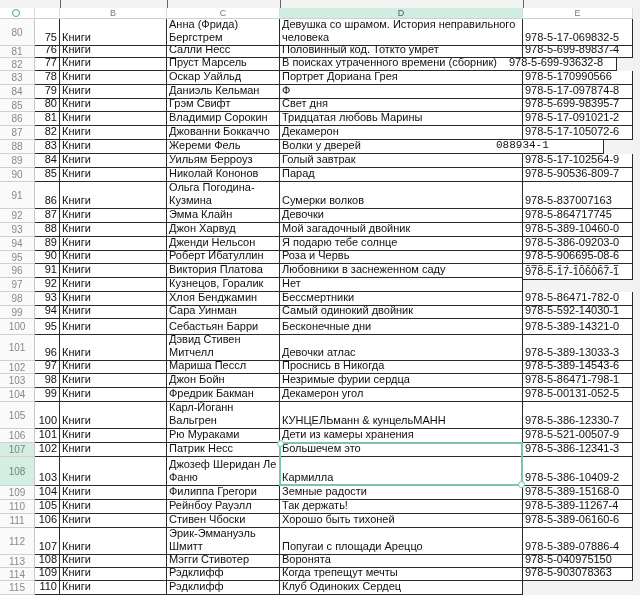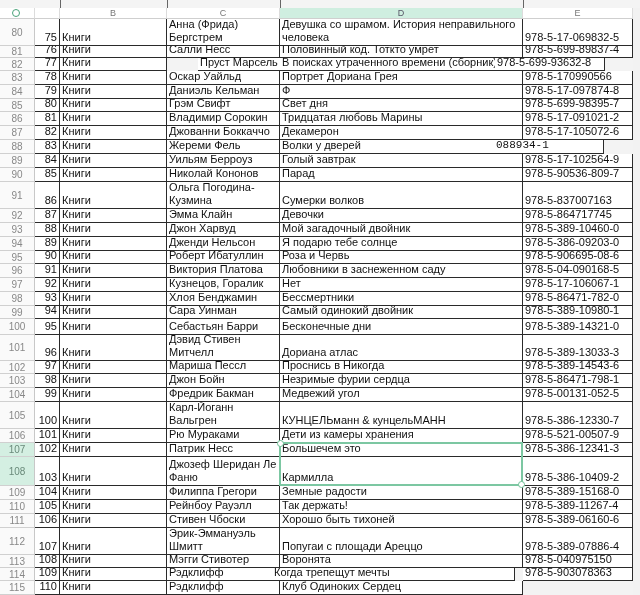--- a/index.html
+++ b/index.html
@@ -74,27 +74,27 @@
       <div class="cell" style="left: 523px; width: 110px; top: 38px; height: 12px;">
         <span>978-5-699-89837-4</span>
       </div>
       <div class="rowhdr" style="top: 50px; height: 13px;">82</div>
       <div class="cell num" style="left: 35px; width: 25px; top: 50px; height: 13px;">
         <span>77</span>
       </div>
       <div class="cell" style="left: 60px; width: 107px; top: 50px; height: 13px;">
         <span>Книги</span>
       </div>
-      <div class="cell" style="left: 167px; width: 113px; top: 50px; height: 13px; margin-left: 31px;">
+      <div class="cell" style="left: 167px; width: 113px; top: 50px; height: 13px;">
         <span>Пруст Марсель</span>
       </div>
       <div class="cell" style="left: 280px; width: 243px; top: 50px; height: 13px; text-align: center;">
         <span>В поисках утраченного времени (сборник)</span>
       </div>
-      <div class="cell" style="left: 495px; width: 110px; top: 50px; height: 13px;">
+      <div class="cell" style="left: 507px; width: 110px; top: 50px; height: 13px;">
         <span>978-5-699-93632-8</span>
       </div>
       <div class="rowhdr" style="top: 63px; height: 14px;">83</div>
       <div class="cell num" style="left: 35px; width: 25px; top: 63px; height: 14px;">
         <span>78</span>
       </div>
       <div class="cell" style="left: 60px; width: 107px; top: 63px; height: 14px;">
         <span>Книги</span>
       </div>
       <div class="cell" style="left: 167px; width: 113px; top: 63px; height: 14px;">
@@ -320,21 +320,21 @@
       </div>
       <div class="cell" style="left: 60px; width: 107px; top: 270px; height: 14px;">
         <span>Книги</span>
       </div>
       <div class="cell" style="left: 167px; width: 113px; top: 270px; height: 14px;">
         <span>Кузнецов, Горалик</span>
       </div>
       <div class="cell" style="left: 280px; width: 243px; top: 270px; height: 14px;">
         <span>Нет</span>
       </div>
-      <div class="cell" style="left: 523px; width: 110px; top: 270px; height: 14px;">
+      <div class="cell" style="left: 523px; width: 110px; top: 258px; height: 14px;">
         <span>978-5-17-106067-1</span>
       </div>
       <div class="rowhdr" style="top: 284px; height: 14px;">98</div>
       <div class="cell num" style="left: 35px; width: 25px; top: 284px; height: 14px;">
         <span>93</span>
       </div>
       <div class="cell" style="left: 60px; width: 107px; top: 284px; height: 14px;">
         <span>Книги</span>
       </div>
       <div class="cell" style="left: 167px; width: 113px; top: 284px; height: 14px;">
@@ -353,21 +353,21 @@
       <div class="cell" style="left: 60px; width: 107px; top: 298px; height: 13px;">
         <span>Книги</span>
       </div>
       <div class="cell" style="left: 167px; width: 113px; top: 298px; height: 13px;">
         <span>Сара Уинман</span>
       </div>
       <div class="cell" style="left: 280px; width: 243px; top: 298px; height: 13px;">
         <span>Самый одинокий двойник</span>
       </div>
       <div class="cell" style="left: 523px; width: 110px; top: 298px; height: 13px;">
-        <span>978-5-389-10980-1</span>
+        <span>978-5-592-14030-1</span>
       </div>
       <div class="rowhdr" style="top: 311px; height: 16px;">100</div>
       <div class="cell num" style="left: 35px; width: 25px; top: 311px; height: 16px;">
         <span>95</span>
       </div>
       <div class="cell" style="left: 60px; width: 107px; top: 311px; height: 16px;">
         <span>Книги</span>
       </div>
       <div class="cell" style="left: 167px; width: 113px; top: 311px; height: 16px;">
         <span>Себастьян Барри</span>
@@ -382,21 +382,21 @@
       <div class="cell num" style="left: 35px; width: 25px; top: 327px; height: 26px;">
         <span>96</span>
       </div>
       <div class="cell" style="left: 60px; width: 107px; top: 327px; height: 26px;">
         <span>Книги</span>
       </div>
       <div class="cell" style="left: 167px; width: 113px; top: 327px; height: 26px;">
         <span>Дэвид Стивен Митчелл</span>
       </div>
       <div class="cell" style="left: 280px; width: 243px; top: 327px; height: 26px;">
-        <span>Дориана атлас</span>
+        <span>Девочки атлас</span>
       </div>
       <div class="cell" style="left: 523px; width: 110px; top: 327px; height: 26px;">
         <span>978-5-389-13033-3</span>
       </div>
       <div class="rowhdr" style="top: 353px; height: 13px;">102</div>
       <div class="cell num" style="left: 35px; width: 25px; top: 353px; height: 13px;">
         <span>97</span>
       </div>
       <div class="cell" style="left: 60px; width: 107px; top: 353px; height: 13px;">
         <span>Книги</span>
@@ -430,21 +430,21 @@
       <div class="cell num" style="left: 35px; width: 25px; top: 380px; height: 14px;">
         <span>99</span>
       </div>
       <div class="cell" style="left: 60px; width: 107px; top: 380px; height: 14px;">
         <span>Книги</span>
       </div>
       <div class="cell" style="left: 167px; width: 113px; top: 380px; height: 14px;">
         <span>Фредрик Бакман</span>
       </div>
       <div class="cell" style="left: 280px; width: 243px; top: 380px; height: 14px;">
-        <span>Медвежий угол</span>
+        <span>Декамерон угол</span>
       </div>
       <div class="cell" style="left: 523px; width: 110px; top: 380px; height: 14px;">
         <span>978-5-00131-052-5</span>
       </div>
       <div class="rowhdr" style="top: 394px; height: 27px;">105</div>
       <div class="cell num" style="left: 35px; width: 25px; top: 394px; height: 27px;">
         <span>100</span>
       </div>
       <div class="cell" style="left: 60px; width: 107px; top: 394px; height: 27px;">
         <span>Книги</span>
@@ -589,21 +589,21 @@
       <div class="rowhdr" style="top: 560px; height: 13px;">114</div>
       <div class="cell num" style="left: 35px; width: 25px; top: 560px; height: 13px;">
         <span>109</span>
       </div>
       <div class="cell" style="left: 60px; width: 107px; top: 560px; height: 13px;">
         <span>Книги</span>
       </div>
       <div class="cell" style="left: 167px; width: 113px; top: 560px; height: 13px;">
         <span>Рэдклифф</span>
       </div>
-      <div class="cell" style="left: 272px; width: 243px; top: 560px; height: 13px;">
+      <div class="cell" style="left: 280px; width: 243px; top: 560px; height: 13px;">
         <span>Когда трепещут мечты</span>
       </div>
       <div class="cell" style="left: 523px; width: 110px; top: 560px; height: 13px;">
         <span>978-5-903078363</span>
       </div>
       <div class="rowhdr" style="top: 573px; height: 14px;">115</div>
       <div class="cell num" style="left: 35px; width: 25px; top: 573px; height: 14px;">
         <span>110</span>
       </div>
       <div class="cell" style="left: 60px; width: 107px; top: 573px; height: 14px;">

